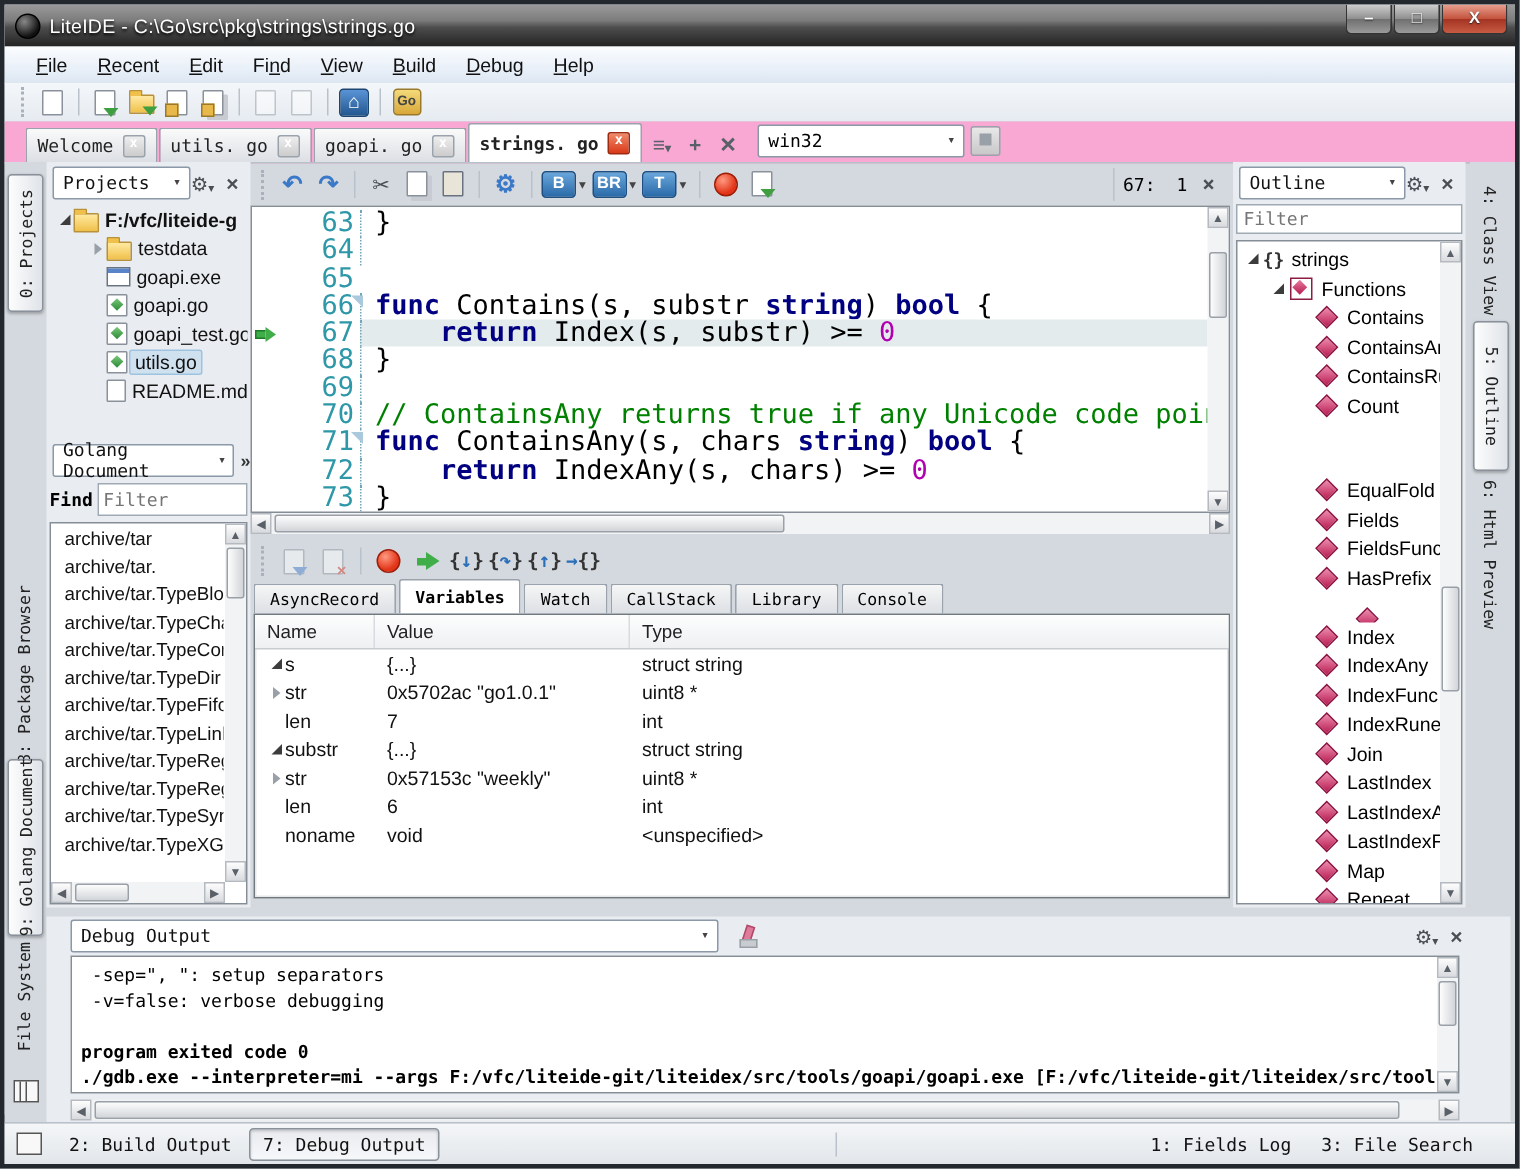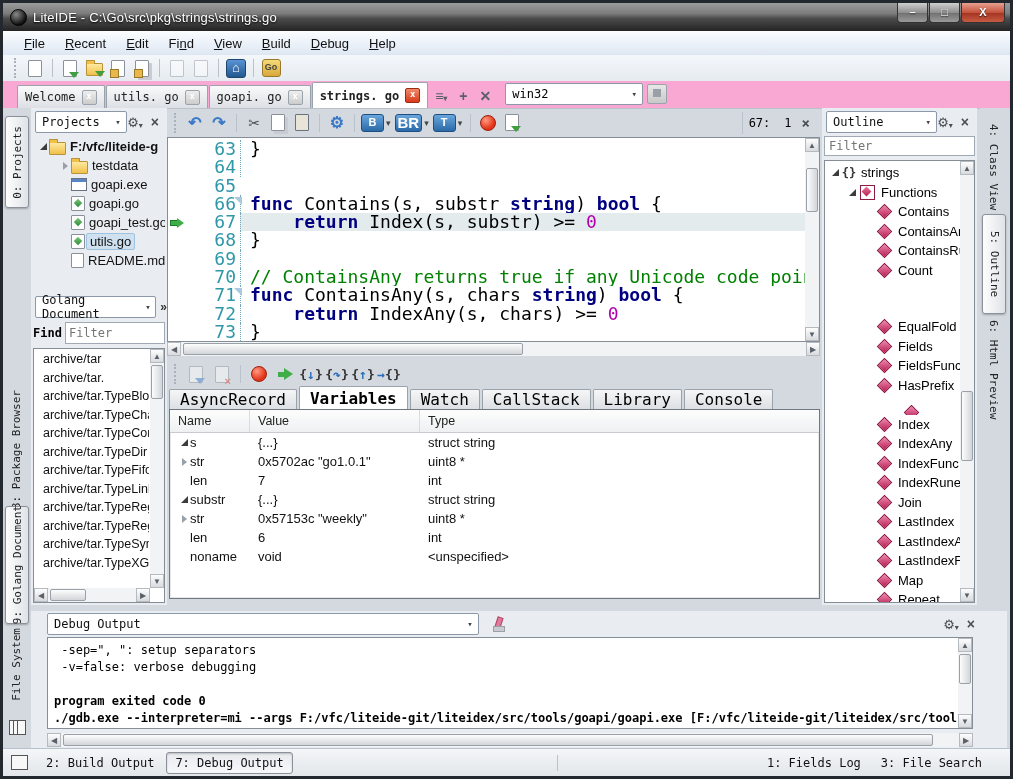--- a/index.html
+++ b/index.html
@@ -127,21 +127,21 @@
   .ed-fold{position:absolute;right:-2px;top:2px;width:0;height:0;border-top:8px solid #aac9dd;border-left:8px solid transparent;}
   .ed-body{flex:1;border-left:1px dotted #6fa8b8;padding-left:9px;overflow:hidden;}
   .ed-body.cur{background:#e4ebed;}
   .tk-kw{color:#000080;font-weight:bold;}
   .tk-cm{color:#008000;}
   .tk-num{color:#b000b0;}
   .tk-p{color:#000;}
   
   #dbg-toolbar{position:absolute;left:0;top:253px;right:0;height:26px;display:flex;align-items:center;padding-left:4px;}
   #dbg-tabs{position:absolute;left:2px;top:279px;right:0;height:22px;display:flex;align-items:flex-end;}
-  .dtab{height:19px;display:flex;align-items:center;padding:0 10px;margin-right:2px;font-family:"DejaVu Sans Mono",monospace;font-size:16px;
+  .dtab{height:19px;display:flex;align-items:center;padding:0 10px;margin-right:2px;font-family:"DejaVu Sans Mono",monospace;font-size:11px;
     border:1px solid #9aa2ac;border-bottom:none;border-radius:2px 2px 0 0;background:linear-gradient(180deg,#f6f6f6,#dcdfe4);}
   .dtab.active{background:#fff;height:22px;font-weight:bold;}
   #var-table{position:absolute;left:2px;top:301px;right:0;bottom:6px;background:#fff;border:1px solid #707880;box-shadow:inset 0 0 0 1px #e8e8e8;}
   #var-head{display:flex;height:22px;border-bottom:1px solid #c8ccd0;background:linear-gradient(180deg,#fdfdfd,#eef0f2);
     font-size:12.5px;color:#222;align-items:center;}
   .vh{padding-left:8px;border-right:1px solid #d8dce0;height:100%;display:flex;align-items:center;box-sizing:border-box;}
   .vcol-name{flex:0 0 80px;}.vcol-value{flex:0 0 170px;}.vcol-type{flex:1;border-right:none;text-align:center;}
   .vrow{display:flex;height:19px;align-items:center;font-size:13px;color:#111;}
   .vrow .vc{padding-left:8px;box-sizing:border-box;display:flex;align-items:center;height:100%;overflow:hidden;white-space:nowrap;}
   .vindent1{padding-left:14px;}
@@ -400,21 +400,21 @@
         <span class="tsep"></span>
         <span class="ic" style="width: 22px;">
           <span class="blue-glyph">⚙</span>
         </span>
         <span class="tsep"></span>
         <span class="ic" style="width: auto;">
           <span class="badge">B</span>
           <span class="caret">▾</span>
         </span>
         <span class="ic" style="width: auto;">
-          <span class="badge" style="font-size: 15px;">BR</span>
+          <span class="badge" style="font-size: 11px;">BR</span>
           <span class="caret">▾</span>
         </span>
         <span class="ic" style="width: auto;">
           <span class="badge">T</span>
           <span class="caret">▾</span>
         </span>
         <span class="tsep"></span>
         <span class="ic" style="width: 22px;">
           <span class="reddot"></span>
         </span>

